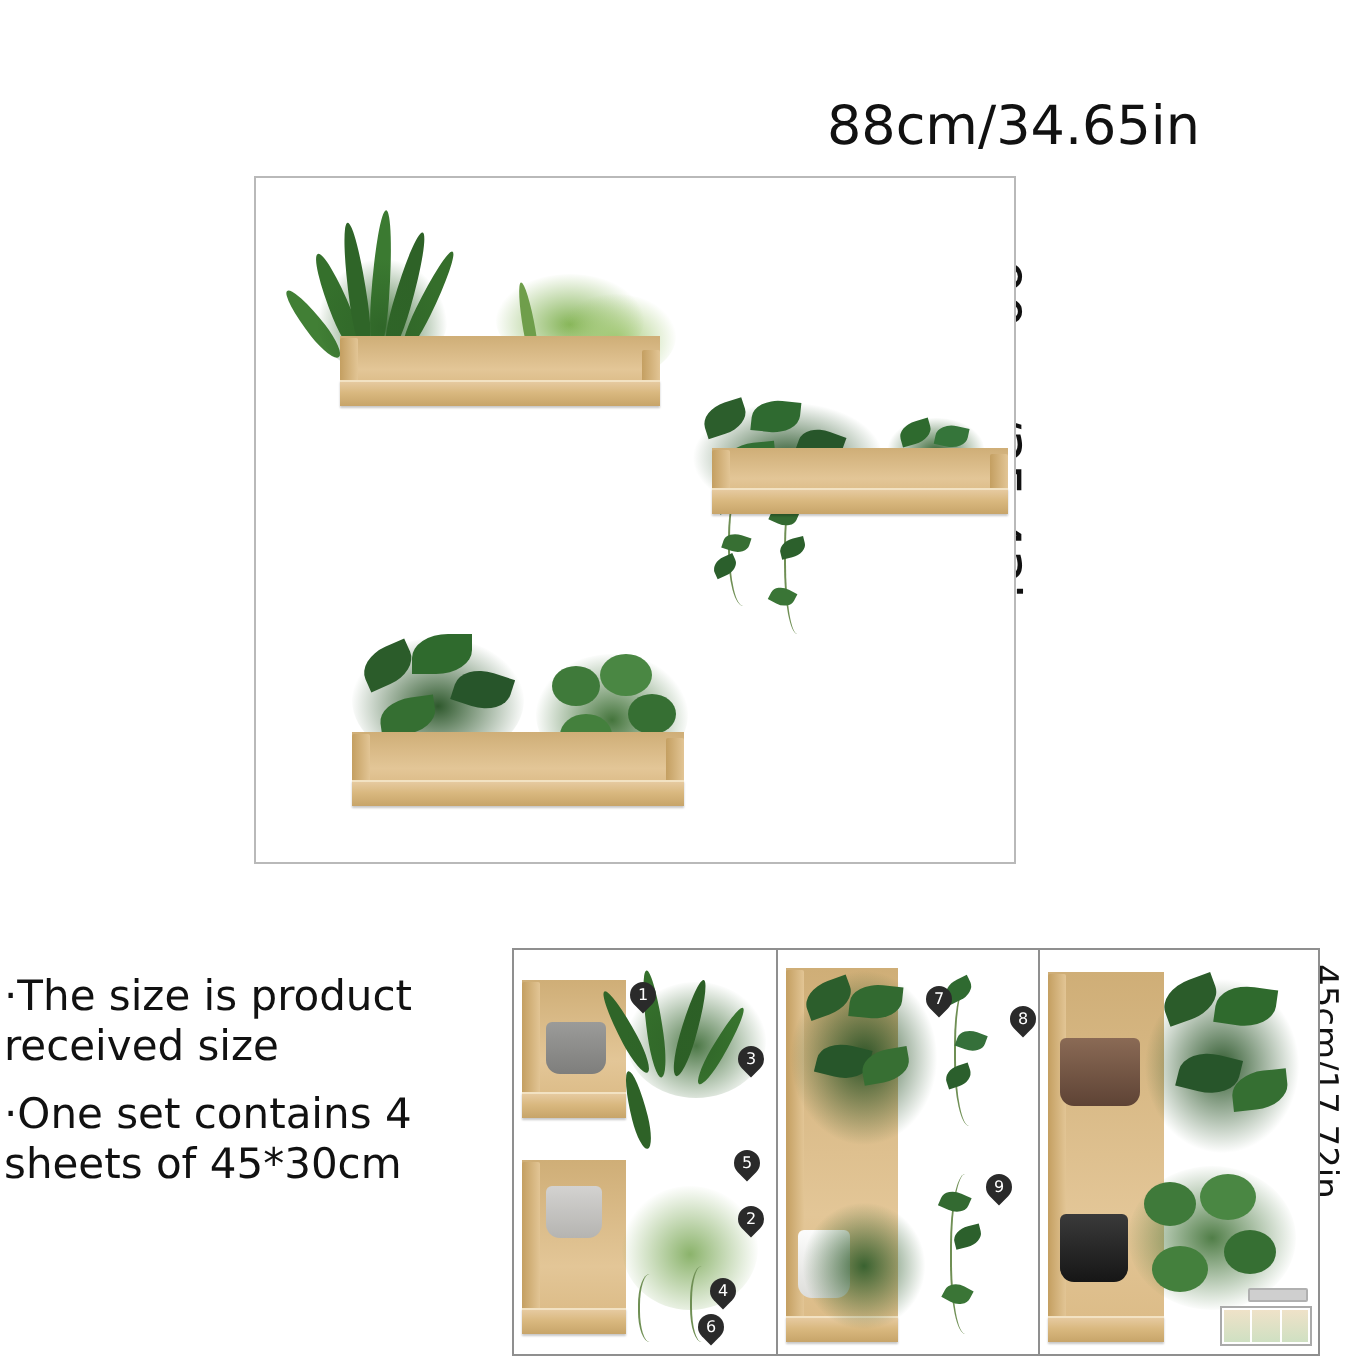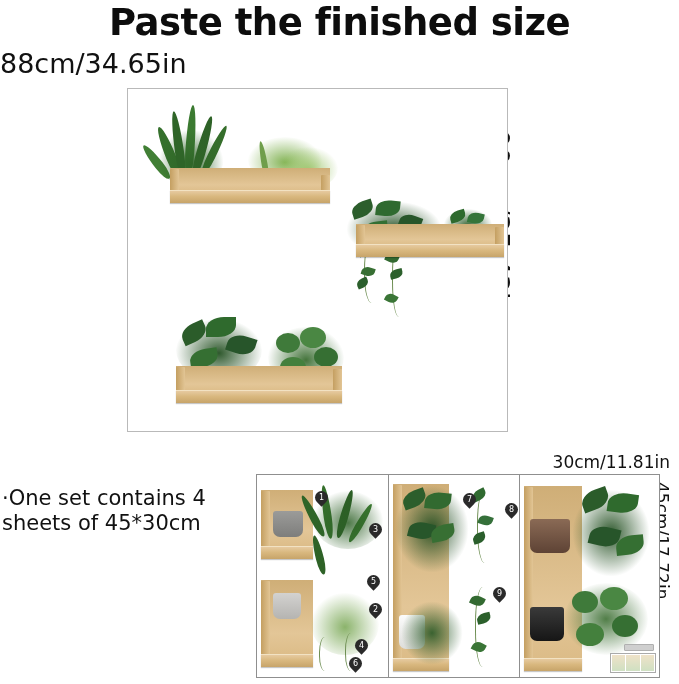--- a/index.html
+++ b/index.html
@@ -10,21 +10,21 @@
   }
   .root{position:absolute;inset:0;}
 
   
   .title{
     position:absolute;left:0;top:2px;width:679px;text-align:center;
     font-size:37px;font-weight:700;color:#0d0d0d;letter-spacing:-0.5px;
     line-height:42px;white-space:nowrap;
   }
   .subtitle{
-    position:absolute;left:0;top:48px;width:600px;text-align:left;
+    position:absolute;left:0;top:48px;width:600px;text-align:right;
     font-size:27px;font-weight:400;color:#111;line-height:32px;white-space:nowrap;
   }
 
   
   .main-frame{
     position:absolute;left:127px;top:88px;width:381px;height:344px;
     border:1px solid #b9b9b9;background:#fff;box-sizing:border-box;overflow:hidden;
   }
   .vdim{
     position:absolute;left:515px;top:130px;width:260px;
@@ -107,21 +107,20 @@
   .minibar{
     position:absolute;right:5px;bottom:26px;width:28px;height:5px;
     background:#cfcfcf;border:1px solid #b0b0b0;border-radius:1px;
   }
 </style>
 </head>
 <body>
 
 <div class="root">
 
-  <div class="title">Paste the finished size</div>
   <div class="subtitle">88cm/34.65in</div>
   <div class="vdim">90cm/35.43in</div>
 
   <div class="main-frame">
 
     <div>
 
       <div class="frond" style="left:36px;top:36px;width:10px;height:54px;background:#35702c;transform:rotate(-22deg);"></div>
       <div class="frond" style="left:46px;top:22px;width:9px;height:68px;background:#2f6528;transform:rotate(-8deg);"></div>
       <div class="frond" style="left:58px;top:16px;width:9px;height:74px;background:#3b7a31;transform:rotate(4deg);"></div>
@@ -192,24 +191,24 @@
         <div class="back" style="height:26px;"></div>
         <div class="side l" style="height:36px;"></div>
         <div class="side r" style="height:34px;"></div>
         <div class="board"></div>
       </div>
     </div>
 
   </div>
 
   <div class="bullets">
+    <p>·The size is product received size</p>
     <p>·One set contains 4 sheets of 45*30cm</p>
   </div>
 
-  <div class="hdim">30cm/11.81in</div>
   <div class="vdim2">45cm/17.72in</div>
 
   <div class="sheets-wrap">
 
     <div class="sheet s1">
       <div class="shelf" style="left:4px;top:14px;width:52px;height:70px;">
         <div class="back" style="height:58px;"></div>
         <div class="side l" style="height:68px;"></div>
         <div class="board"></div>
       </div>

